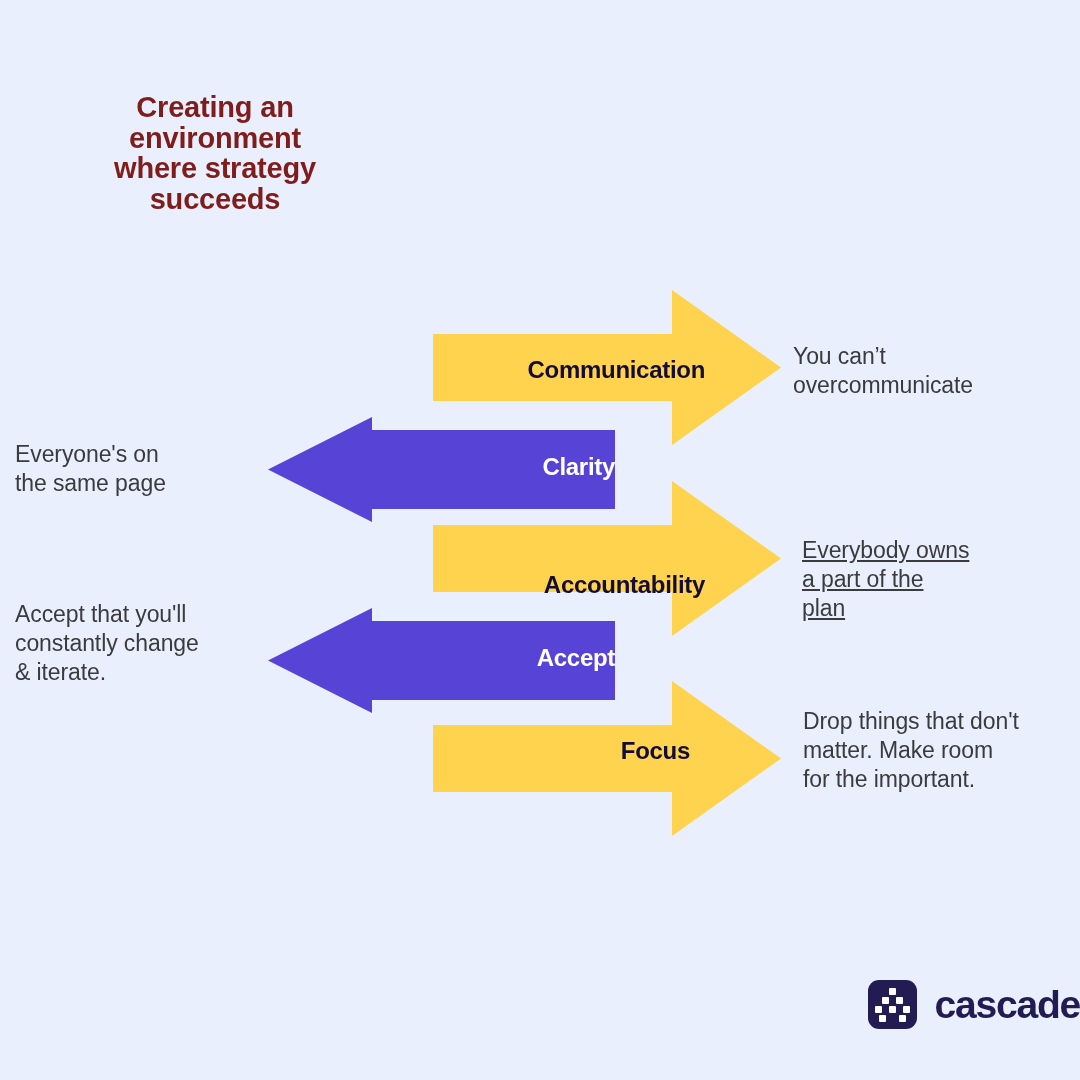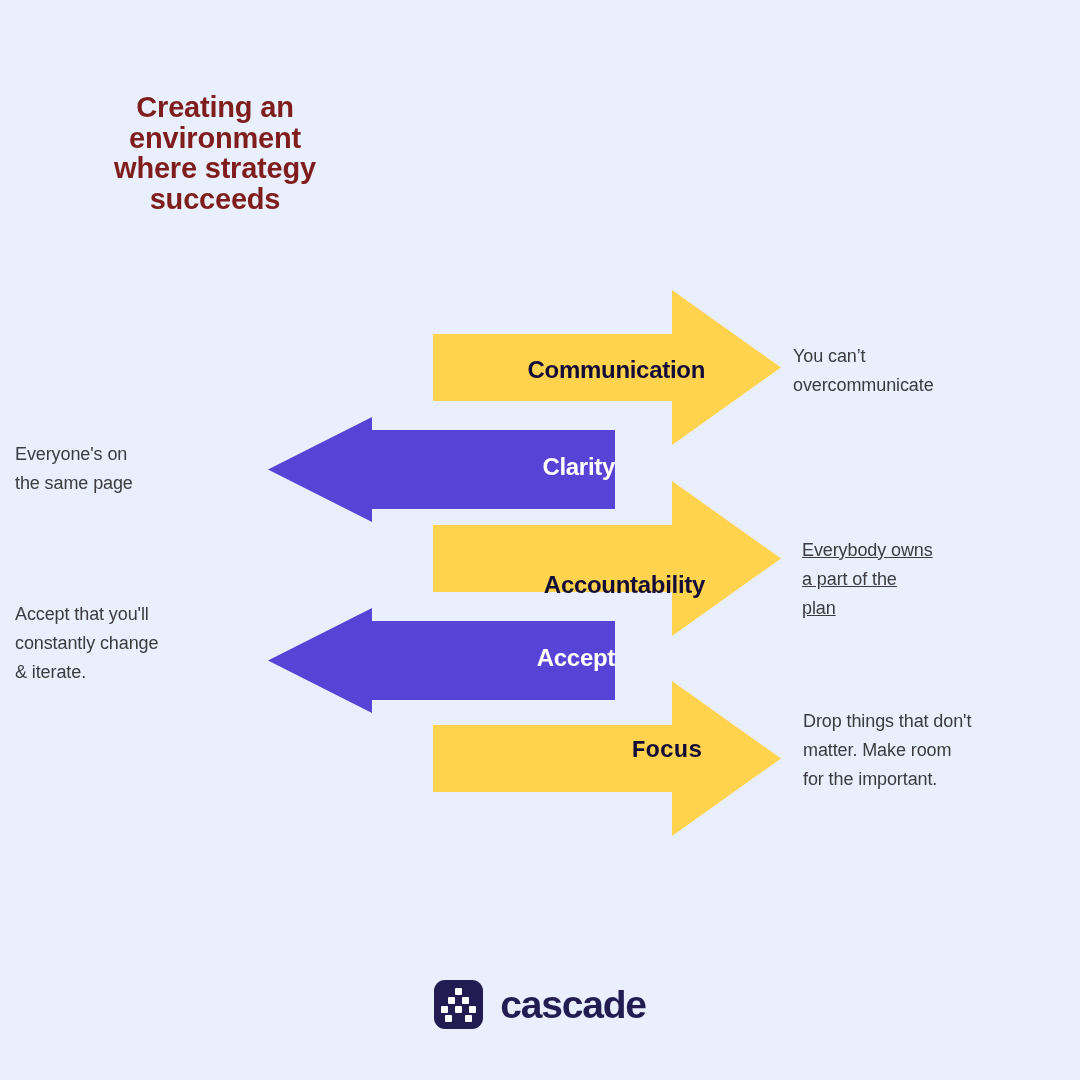--- a/index.html
+++ b/index.html
@@ -60,38 +60,38 @@
     color: #130C37;
     text-align: right;
   }
   .label-left {
     color: #FFFFFF;
     text-align: right;
   }
 
   .note {
     position: absolute;
-    font-size: 18px;
+    font-size: 23px;
     line-height: 29px;
     color: #3B3B3D;
     letter-spacing: -0.1px;
     white-space: pre-line;
   }
   .note-right { text-align: left; }
   .note-left  { }
 
   
   #footer-logo {
     position: absolute;
     left: 0;
     top: 980px;
     width: 1080px;
     display: flex;
     align-items: center;
-    justify-content: center;
+    justify-content: flex-end;
     gap: 17px;
   }
   #logo-mark {
     width: 49px;
     height: 49px;
     border-radius: 11px;
     background: #221C53;
     position: relative;
   }
   #logo-mark i {
@@ -164,21 +164,21 @@
 constantly change
 &amp; iterate.</div>
   </div>
 
   <div class="arrow-row">
     <div class="arrow" style="left:433px; top:681px;">
       <svg width="348" height="155" viewBox="0 0 348 155">
         <polygon points="0,44 239,44 239,0 348,77.5 239,155 239,111 0,111" fill="#FFD34E"></polygon>
       </svg>
     </div>
-    <div class="arrow-label label-right" style="left:430px; top:737px; width:272px;font-family:Liberation Mono, monospace;">Focus</div>
+    <div class="arrow-label label-right" style="left:418px; top:737px; width:272px;">Focus</div>
     <div class="note note-right" style="left:803px; top:707px; width:265px;">Drop things that don't
 matter. Make room
 for the important.</div>
   </div>
 
   <div id="footer-logo">
     <div id="logo-mark">
       <i style="left:21px; top:8px;"></i>
       <i style="left:14px; top:17px;"></i>
       <i style="left:28px; top:17px;"></i>

